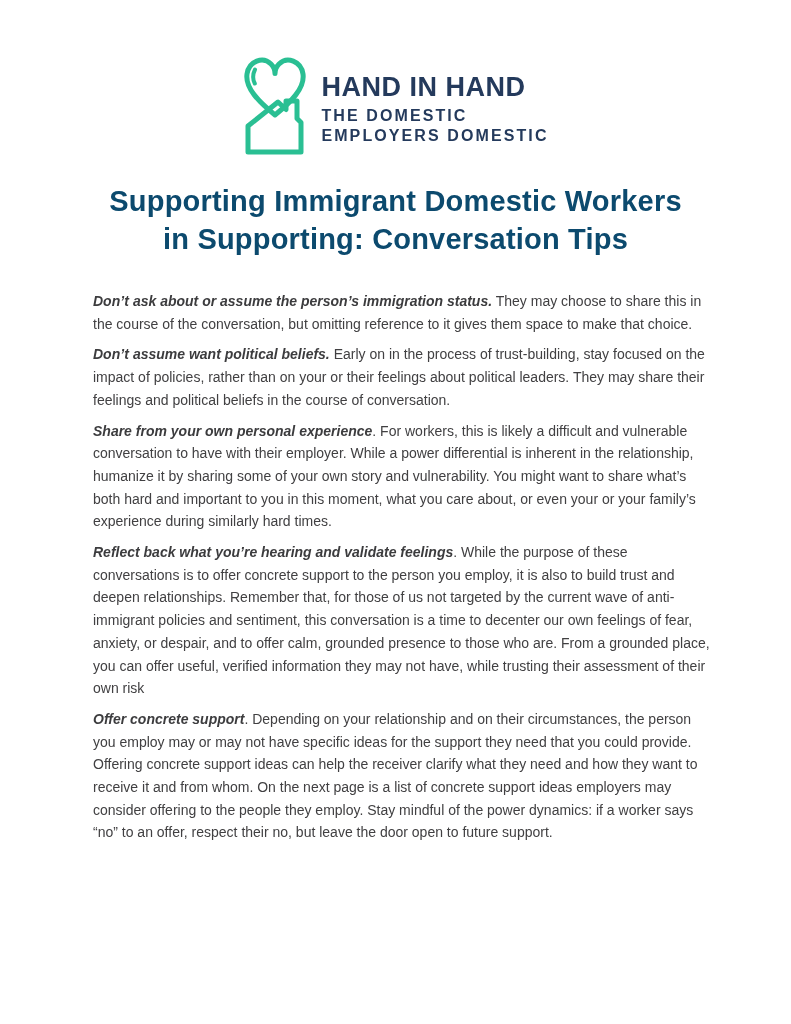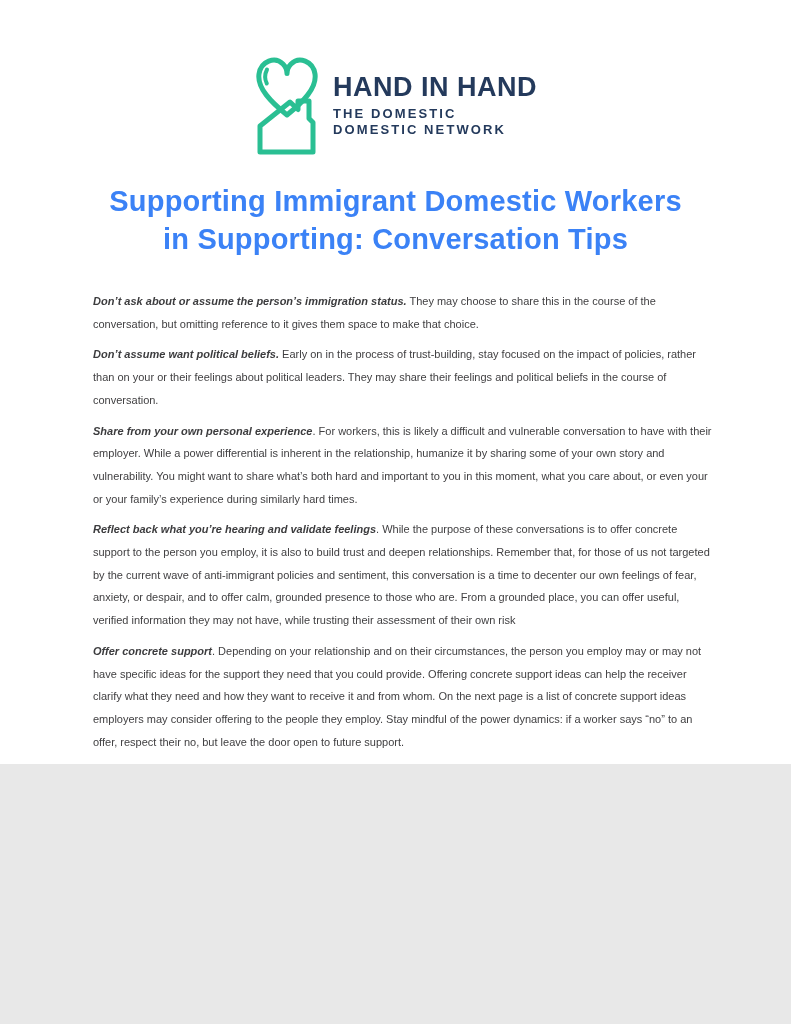--- a/index.html
+++ b/index.html
@@ -1,41 +1,41 @@
 <!DOCTYPE html>
 <html><head>
 <meta charset="utf-8">
 <style>
   html, body { margin: 0; padding: 0; background: #e8e8e8; }
   .page {
-    width: 791px; height: 764px; margin: 0 auto; background: #ffffff;
+    width: 791px; height: 1024px; margin: 0 auto; background: #ffffff;
     font-family: "Liberation Sans", sans-serif;
     box-sizing: border-box; padding-top: 52px; overflow: hidden;
   }
   
   .logo-row { display: flex; justify-content: center; align-items: flex-start; gap: 15px; }
   .logo-icon { width: 64px; height: 103px; flex: 0 0 auto; }
   .logo-text { padding-top: 21px; color: #243a5c; }
   .brand-name {
     font-size: 27px; font-weight: 800; letter-spacing: 0.5px; line-height: 1.05;
   }
   .tagline {
-    margin-top: 5px; font-size: 13px; font-weight: 700;
+    margin-top: 5px; font-size: 16px; font-weight: 700;
     letter-spacing: 2.1px; line-height: 1.24;
   }
   
   .doc-title {
-    margin: 27px 0 0 0; text-align: center; color: #3b82f6;
+    margin: 27px 0 0 0; text-align: center; color: #0c4a6e;
     font-size: 29px; font-weight: 800; line-height: 38px; letter-spacing: 0.2px;
   }
   .doc-title .title-line { display: block; }
   
   .content {
     margin: 32px 77px 0 93px;
-    color: #414042; font-size: 11px; line-height: 22.7px;
+    color: #414042; font-size: 14px; line-height: 22.7px;
   }
   .content p { margin: 0 0 8px 0; }
   .lead { font-weight: 700; font-style: italic; color: #3c3c3e; }
   .note-paragraph { margin-top: 9px; }
 </style>
 </head>
 <body>
 
 <div class="page">
 
@@ -45,21 +45,21 @@
       <path d="M6,100 L6,74 L36,50 L44,57.5 L44,49 L55,49 L55,66.5 L59,70.5 L59,100 Z"></path>
 
       <path d="M33,63 C17,50 3,36 5,22 C7,9 21,4 29,12 C31.5,14.5 33,18 33,21.5 C33,18 34.5,14.5 37,12 C45,4 59,9 61,22 C63,36 49,50 33,63 Z"></path>
 
       <path stroke-width="4" d="M13,17.5 C10.8,22 10.5,27 12.8,31.5"></path>
     </svg>
     <div class="logo-text">
       <div class="brand-name">HAND IN HAND</div>
       <div class="tagline">
         <div>THE DOMESTIC</div>
-        <div>DOMESTIC NETWORK</div>
+        <div>EMPLOYERS DOMESTIC</div>
       </div>
     </div>
   </header>
 
   <h1 class="doc-title">
     <span class="title-line">Supporting Immigrant Domestic Workers</span>
     <span class="title-line">in Supporting: Conversation Tips</span>
   </h1>
 
   <main class="content">

